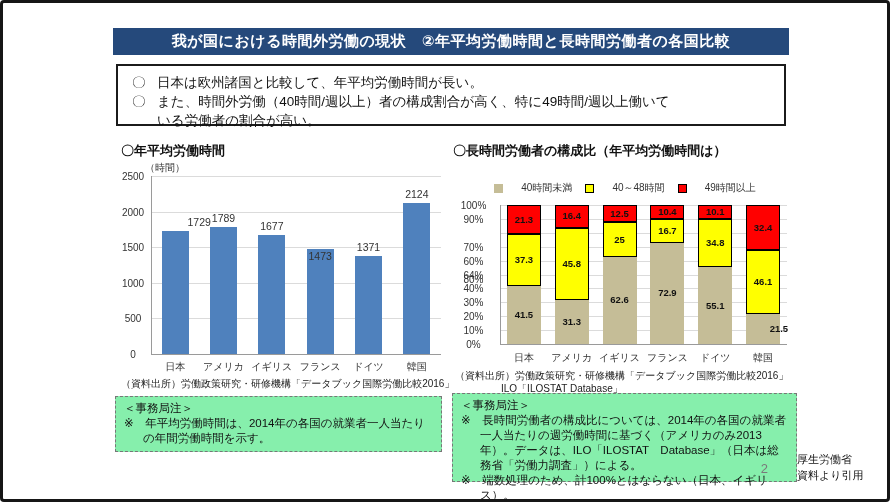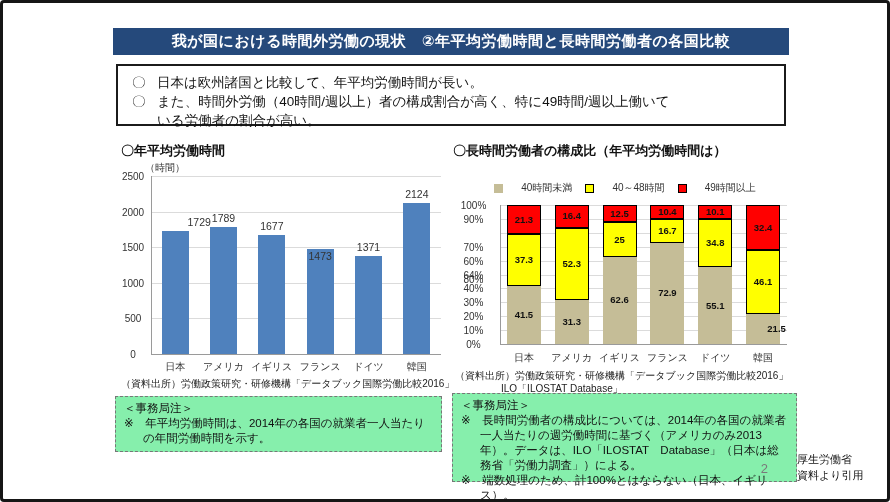--- a/index.html
+++ b/index.html
@@ -150,21 +150,21 @@
       <div class="seg" style="left: 53.9167px; top: 107.315px; width: 34px; height: 57.685px; background: rgb(197, 189, 151);"></div>
       <div class="seg-val" style="left: 47px; top: 130.157px; width: 47.8333px;">41.5</div>
       <div class="seg" style="left: 53.9167px; top: 55.468px; width: 34px; height: 51.847px; background: rgb(255, 255, 0); border: 1px solid rgb(0, 0, 0);"></div>
       <div class="seg-val" style="left: 47px; top: 75.3915px; width: 47.8333px;">37.3</div>
       <div class="seg" style="left: 53.9167px; top: 25.861px; width: 34px; height: 29.607px; background: rgb(255, 0, 0); border: 1px solid rgb(0, 0, 0);"></div>
       <div class="seg-val" style="left: 47px; top: 34.6645px; width: 47.8333px;">21.3</div>
       <div class="xlab" style="left: 47px; top: 172px; width: 47.8333px;">日本</div>
       <div class="seg" style="left: 101.75px; top: 121.493px; width: 34px; height: 43.507px; background: rgb(197, 189, 151);"></div>
       <div class="seg-val" style="left: 94.8333px; top: 137.246px; width: 47.8333px;">31.3</div>
       <div class="seg" style="left: 101.75px; top: 48.796px; width: 34px; height: 72.697px; background: rgb(255, 255, 0); border: 1px solid rgb(0, 0, 0);"></div>
-      <div class="seg-val" style="left: 94.8333px; top: 79.1445px; width: 47.8333px;">52.3</div>
+      <div class="seg-val" style="left: 94.8333px; top: 79.1445px; width: 47.8333px;">45.8</div>
       <div class="seg" style="left: 101.75px; top: 26px; width: 34px; height: 22.796px; background: rgb(255, 0, 0); border: 1px solid rgb(0, 0, 0);"></div>
       <div class="seg-val" style="left: 94.8333px; top: 31.398px; width: 47.8333px;">16.4</div>
       <div class="xlab" style="left: 94.8333px; top: 172px; width: 47.8333px;">アメリカ</div>
       <div class="seg" style="left: 149.583px; top: 77.986px; width: 34px; height: 87.014px; background: rgb(197, 189, 151);"></div>
       <div class="seg-val" style="left: 142.667px; top: 115.493px; width: 47.8333px;">62.6</div>
       <div class="seg" style="left: 149.583px; top: 43.236px; width: 34px; height: 34.75px; background: rgb(255, 255, 0); border: 1px solid rgb(0, 0, 0);"></div>
       <div class="seg-val" style="left: 142.667px; top: 54.611px; width: 47.8333px;">25</div>
       <div class="seg" style="left: 149.583px; top: 25.861px; width: 34px; height: 17.375px; background: rgb(255, 0, 0); border: 1px solid rgb(0, 0, 0);"></div>
       <div class="seg-val" style="left: 142.667px; top: 28.5485px; width: 47.8333px;">12.5</div>
       <div class="xlab" style="left: 142.667px; top: 172px; width: 47.8333px;">イギリス</div>
@@ -176,21 +176,21 @@
       <div class="seg-val" style="left: 190.5px; top: 27.228px; width: 47.8333px;">10.4</div>
       <div class="xlab" style="left: 190.5px; top: 172px; width: 47.8333px;">フランス</div>
       <div class="seg" style="left: 245.25px; top: 88.411px; width: 34px; height: 76.589px; background: rgb(197, 189, 151);"></div>
       <div class="seg-val" style="left: 238.333px; top: 120.706px; width: 47.8333px;">55.1</div>
       <div class="seg" style="left: 245.25px; top: 40.039px; width: 34px; height: 48.372px; background: rgb(255, 255, 0); border: 1px solid rgb(0, 0, 0);"></div>
       <div class="seg-val" style="left: 238.333px; top: 58.225px; width: 47.8333px;">34.8</div>
       <div class="seg" style="left: 245.25px; top: 26px; width: 34px; height: 14.039px; background: rgb(255, 0, 0); border: 1px solid rgb(0, 0, 0);"></div>
       <div class="seg-val" style="left: 238.333px; top: 27.0195px; width: 47.8333px;">10.1</div>
       <div class="xlab" style="left: 238.333px; top: 172px; width: 47.8333px;">ドイツ</div>
       <div class="seg" style="left: 293.083px; top: 135.115px; width: 34px; height: 29.885px; background: rgb(197, 189, 151);"></div>
-      <div class="seg-val" style="left: 285px; top: 144.058px; width: 47.8333px; text-align: right;">21.5</div>
+      <div class="seg-val" style="left: 302px; top: 144.058px; width: 47.8333px;">21.5</div>
       <div class="seg" style="left: 293.083px; top: 71.036px; width: 34px; height: 64.079px; background: rgb(255, 255, 0); border: 1px solid rgb(0, 0, 0);"></div>
       <div class="seg-val" style="left: 286.167px; top: 97.0755px; width: 47.8333px;">46.1</div>
       <div class="seg" style="left: 293.083px; top: 26px; width: 34px; height: 45.036px; background: rgb(255, 0, 0); border: 1px solid rgb(0, 0, 0);"></div>
       <div class="seg-val" style="left: 286.167px; top: 42.518px; width: 47.8333px;">32.4</div>
       <div class="xlab" style="left: 286.167px; top: 172px; width: 47.8333px;">韓国</div>
     </div>
 
   <div class="src" id="left-source">（資料出所）労働政策研究・研修機構「データブック国際労働比較2016」</div>
 
   <div class="src" id="right-source">

